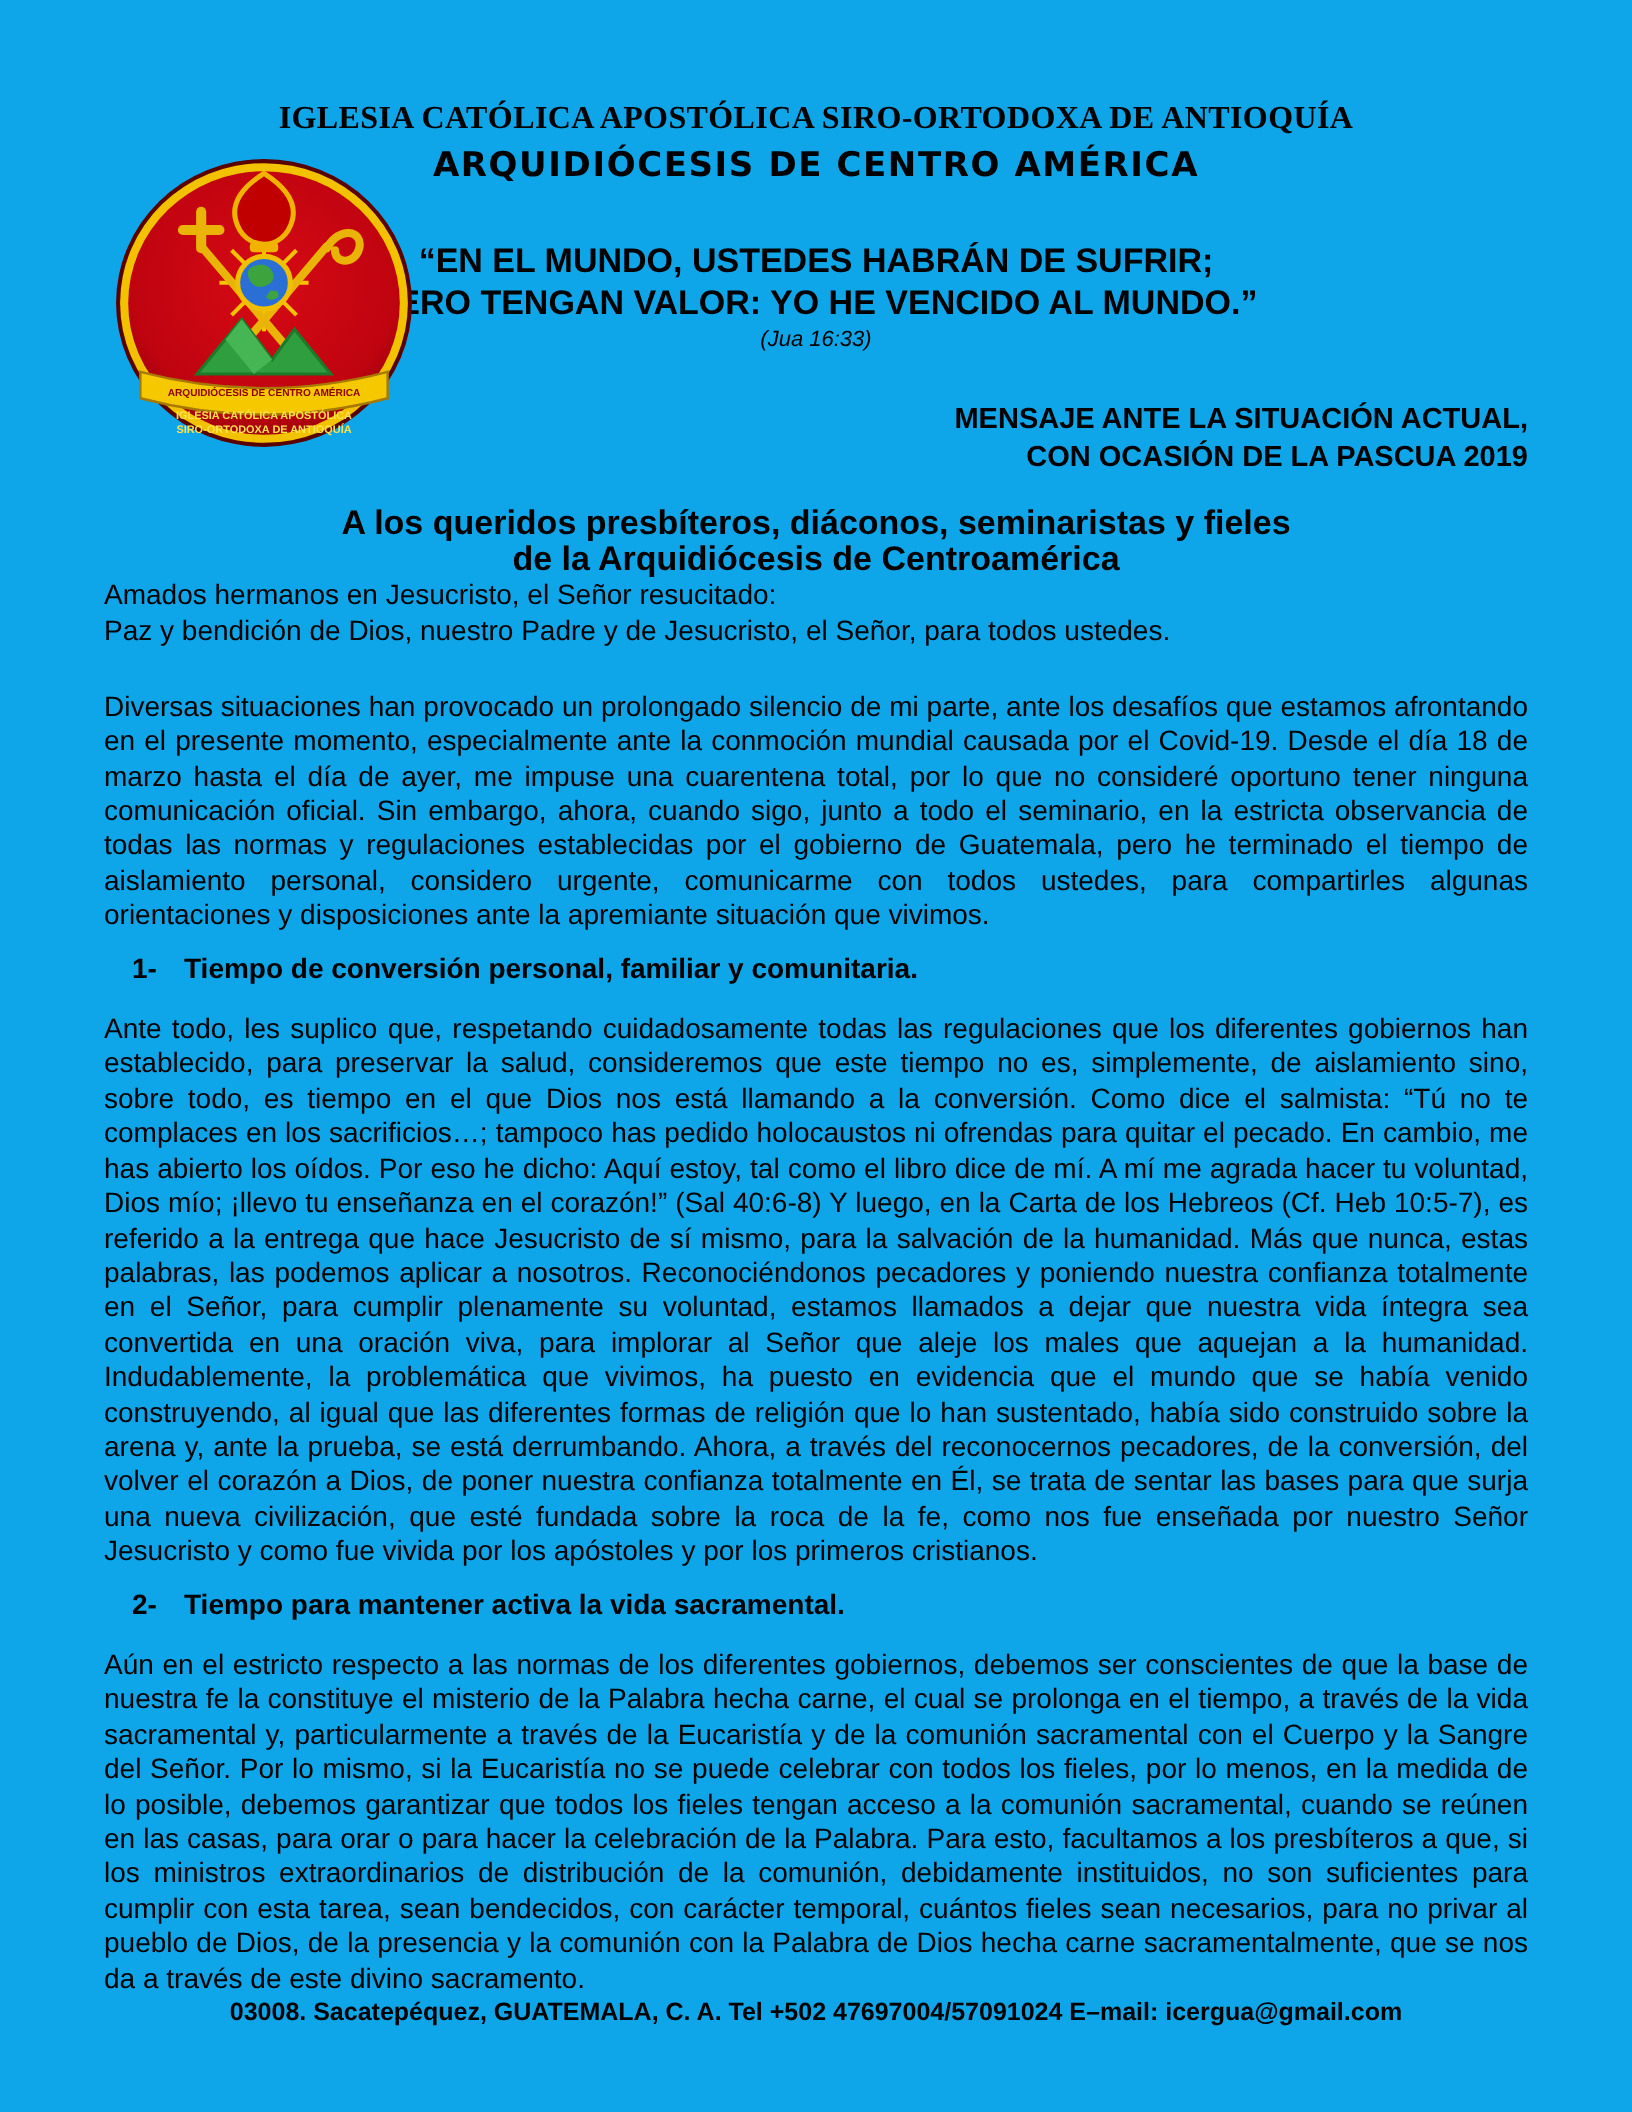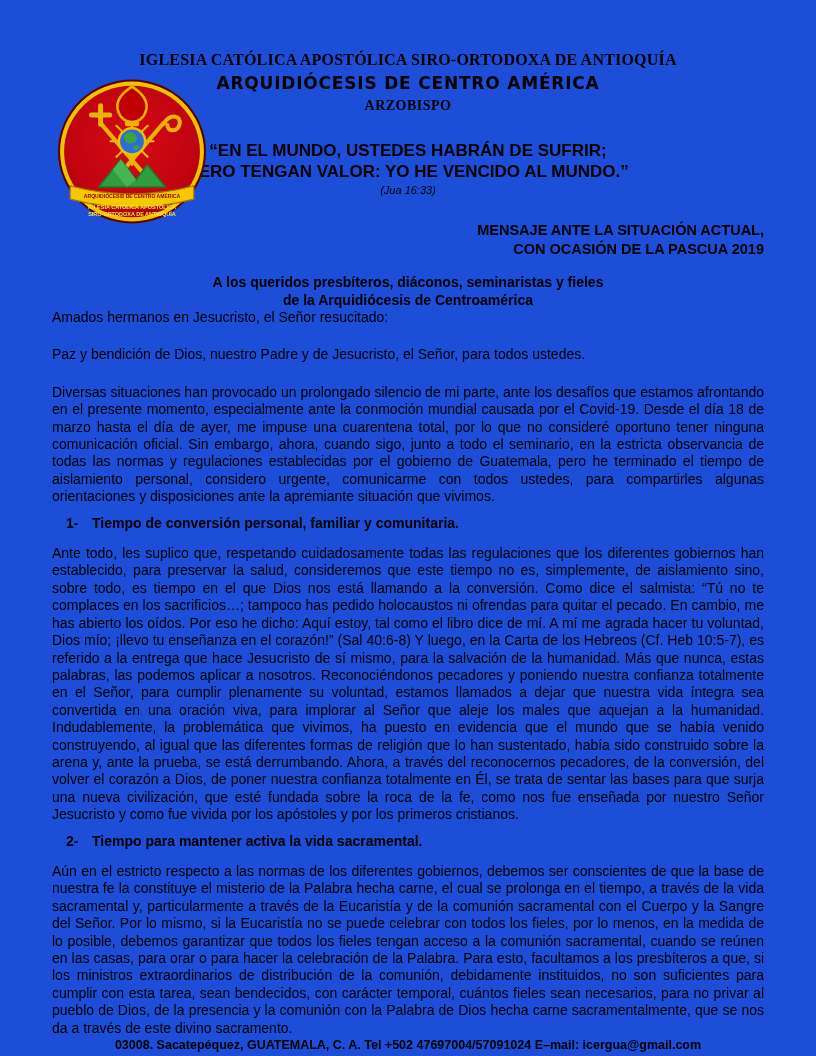--- a/index.html
+++ b/index.html
@@ -1,20 +1,20 @@
 <!DOCTYPE html>
 <html><head>
 <meta charset="utf-8">
 <style>
   html,body{margin:0;padding:0;background:#888;}
   .page{
     position:relative;
     width:816px;height:1056px;
     margin:0 auto;
-    background:#1d4ed8;
+    background:#0ea5e9;
     font-family:"Liberation Sans",sans-serif;
     color:#000;
     overflow:hidden;
     box-sizing:border-box;
     padding:50px 52px 0 52px;
   }
   
   .hdr{ text-align:center; }
   .hdr-church{
     font-family:"Liberation Serif",serif;
@@ -34,25 +34,25 @@
     font-family:"Liberation Serif",serif;
     font-weight:bold;font-size:14px;line-height:17px;letter-spacing:.5px;
     margin-top:3px;
   }
   
   .quote{ text-align:center; margin-top:26px; }
   .quote-line{ font-weight:bold;font-size:17px;line-height:21px;text-align:center; }
   .quote-ref{ font-style:italic;font-size:11px;line-height:13px;margin-top:2px; }
   
   .msg-title{ text-align:right;font-weight:bold;font-size:14.5px;line-height:18.5px;margin-top:24px; }
-  .salutation{ text-align:center;font-weight:bold;font-size:14px;line-height:18px;margin-top:15px; }
+  .salutation{ text-align:center;font-weight:bold;font-size:17px;line-height:18px;margin-top:15px; }
   
   .body-text{ font-size:14px;line-height:17.4px; }
   .greeting{ }
-  .blessing{ margin-top:20px; }
+  .blessing{ margin-top:1px; }
   .para{ margin-top:20px; text-align:justify; }
   .section-heading{
     display:flex; font-weight:bold; font-size:14px; line-height:17.4px;
     padding-left:14px; margin-top:9px;
   }
   .section-heading .sec-num{ width:26px; flex:0 0 26px; }
   .section-body{ text-align:justify; margin-top:13px; }
   
   .footer{
     text-align:center; font-weight:bold; font-size:12.5px; line-height:15.5px;
@@ -113,21 +113,20 @@
       <text x="75" y="118" text-anchor="middle" font-size="5" font-weight="bold" fill="#8b0000">ARQUIDIÓCESIS DE CENTRO AMÉRICA</text>
 
       <text x="75" y="129" text-anchor="middle" font-size="5.4" font-weight="bold" fill="#ffe14d">IGLESIA CATÓLICA APOSTÓLICA</text>
       <text x="75" y="136" text-anchor="middle" font-size="5.4" font-weight="bold" fill="#ffe14d">SIRO-ORTODOXA DE ANTIOQUÍA</text>
     </svg>
   </div>
 
   <div class="hdr">
     <div class="hdr-church">IGLESIA CATÓLICA APOSTÓLICA SIRO-ORTODOXA DE ANTIOQUÍA</div>
     <div class="hdr-arch">ARQUIDIÓCESIS DE CENTRO AMÉRICA</div>
-    <div class="hdr-rank">ARZOBISPO</div>
   </div>
 
   <div class="quote">
     <div class="quote-line">“EN EL MUNDO, USTEDES HABRÁN DE SUFRIR;</div>
     <div class="quote-line">PERO TENGAN VALOR: YO HE VENCIDO AL MUNDO.”</div>
     <div class="quote-ref">(Jua 16:33)</div>
   </div>
 
   <div class="msg-title">
     <div>MENSAJE ANTE LA SITUACIÓN ACTUAL,</div>

